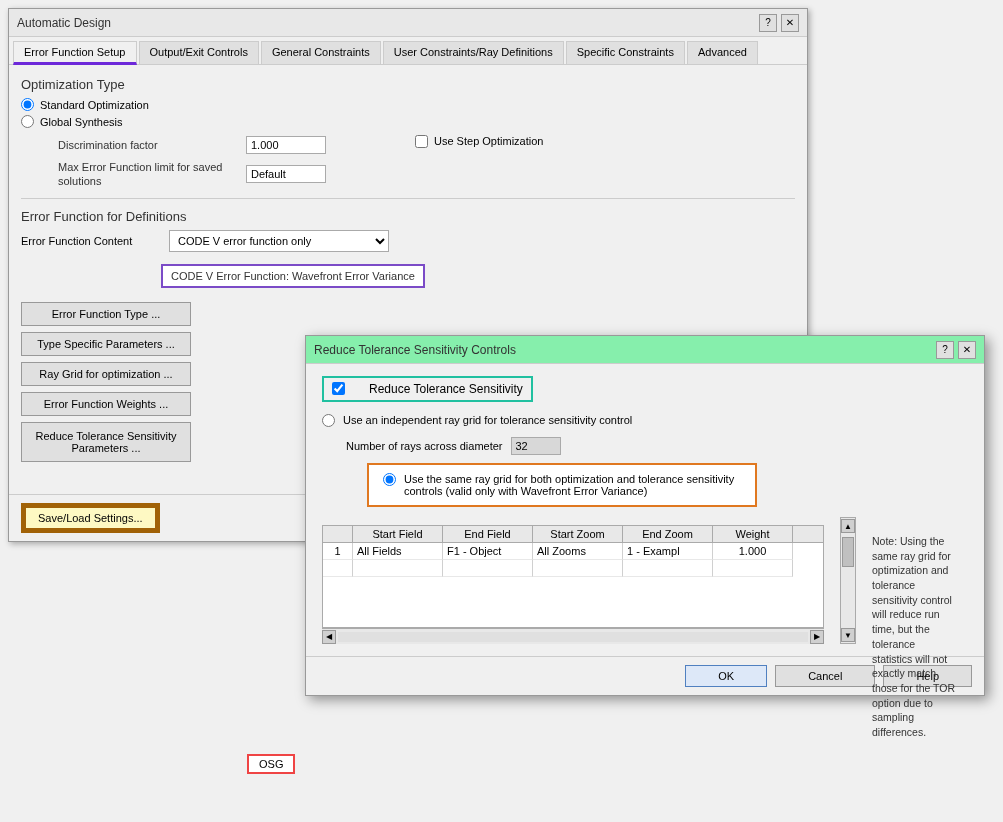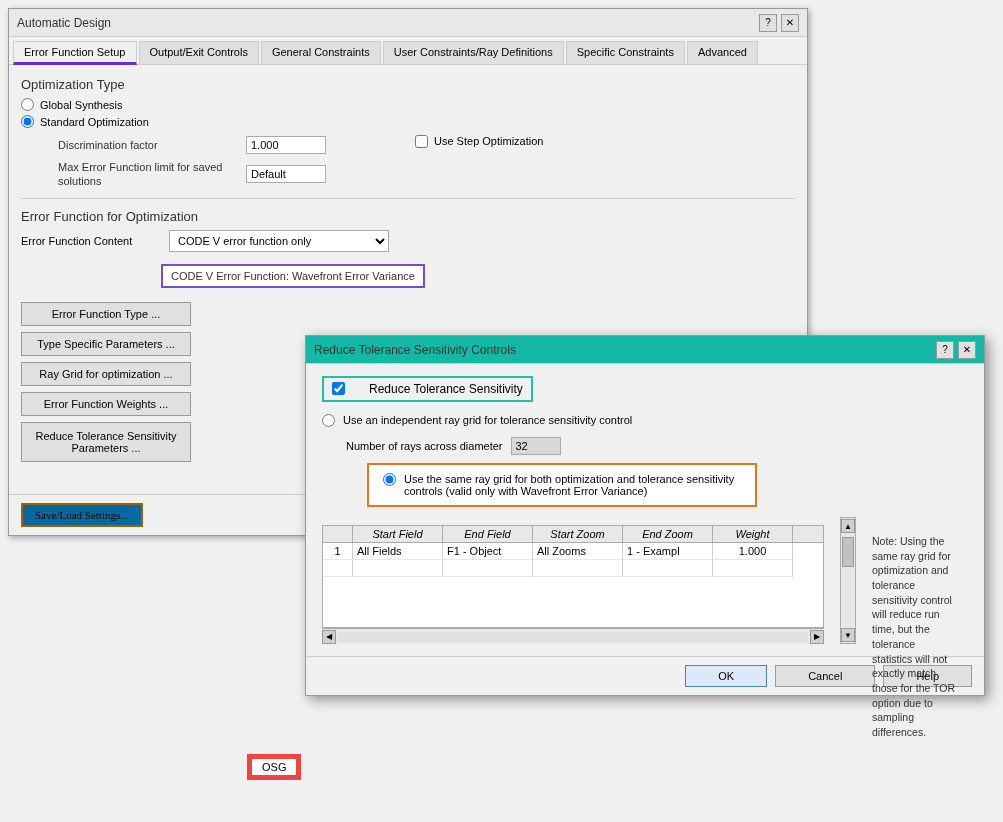--- a/index.html
+++ b/index.html
@@ -154,53 +154,52 @@
       margin-bottom: 4px;
     }
 
     .bottom-btn-row {
       display: flex;
       align-items: center;
       padding: 8px 12px;
       border-top: 1px solid #ccc;
     }
     .save-btn {
-      border: 2px solid #a16207;
-      background: #0369a1;
+      border: 5px solid #a16207;
+      background: #fef9c3;
       padding: 4px 12px;
       font-size: 11px;
       cursor: pointer;
-      font-family: Liberation Serif, serif;
     }
 
     
     .osg-box {
       position: absolute;
       left: 238px;
       top: 745px;
-      border: 5px solid #ef4444;
+      border: 2px solid #ef4444;
       padding: 2px 10px;
       font-size: 11px;
       background: white;
     }
 
     
     .dialog {
       position: absolute;
       left: 305px;
       top: 335px;
       width: 680px;
       background: #f0f0f0;
       border: 1px solid #999;
       box-shadow: 4px 4px 12px rgba(0,0,0,0.4);
       z-index: 10;
     }
 
     .dialog .title-bar {
-      background: #14b8a6;
+      background: #86efac;
     }
 
     .dialog-content {
       padding: 12px 16px;
     }
 
     .checkbox-teal {
       display: flex;
       align-items: flex-start;
       gap: 24px;
@@ -255,21 +254,20 @@
     .table-area {
       border: 1px solid #aaa;
       background: white;
       margin-top: 8px;
     }
     .table-header {
       display: grid;
       grid-template-columns: 30px 90px 90px 90px 90px 80px 30px;
       background: #e8e8e8;
       border-bottom: 1px solid #aaa;
-      font-style: italic;
     }
     .table-header-cell {
       padding: 2px 4px;
       font-size: 11px;
       border-right: 1px solid #aaa;
       text-align: center;
     }
     .table-row-data {
       display: grid;
       grid-template-columns: 30px 90px 90px 90px 90px 80px 30px;
@@ -387,26 +385,26 @@
     <div class="tab">Specific Constraints</div>
     <div class="tab">Advanced</div>
   </div>
 
   <div class="content-area">
 
     <div class="section-label">Optimization Type</div>
 
     <div class="radio-group">
       <label class="radio-item">
+        <input type="radio" name="optType" checked="" style="">
+        <span>Standard Optimization</span>
+      </label>
+      <label class="radio-item">
         <input type="radio" name="optType" style="">
         <span>Global Synthesis</span>
-      </label>
-      <label class="radio-item">
-        <input type="radio" name="optType" checked="" style="">
-        <span>Standard Optimization</span>
       </label>
     </div>
 
     <div class="indent-section">
       <div class="field-row">
         <span class="field-label">Discrimination factor</span>
         <input class="field-input" type="text" value="1.000" style="">
       </div>
       <div class="field-row">
         <span class="field-label" style="max-width:170px;line-height:1.3;">Max Error Function limit for saved solutions</span>
@@ -417,21 +415,21 @@
     <div style="position:relative; margin-top: -60px; margin-left: 350px;">
       <label class="checkbox-row">
         <input type="checkbox" style="">
         <span>Use Step Optimization</span>
       </label>
     </div>
 
     <hr class="separator" style="margin-top:50px;">
 
     <div class="error-func-section">
-      <div class="section-label">Error Function for Optimization</div>
+      <div class="section-label">Error Function for Definitions</div>
 
       <div class="error-func-row">
         <span class="error-func-label">Error Function Content</span>
         <select class="select-box">
           <option>CODE V error function only</option>
         </select>
       </div>
 
       <div class="error-func-display">CODE V Error Function: Wavefront Error Variance</div>
     </div>

